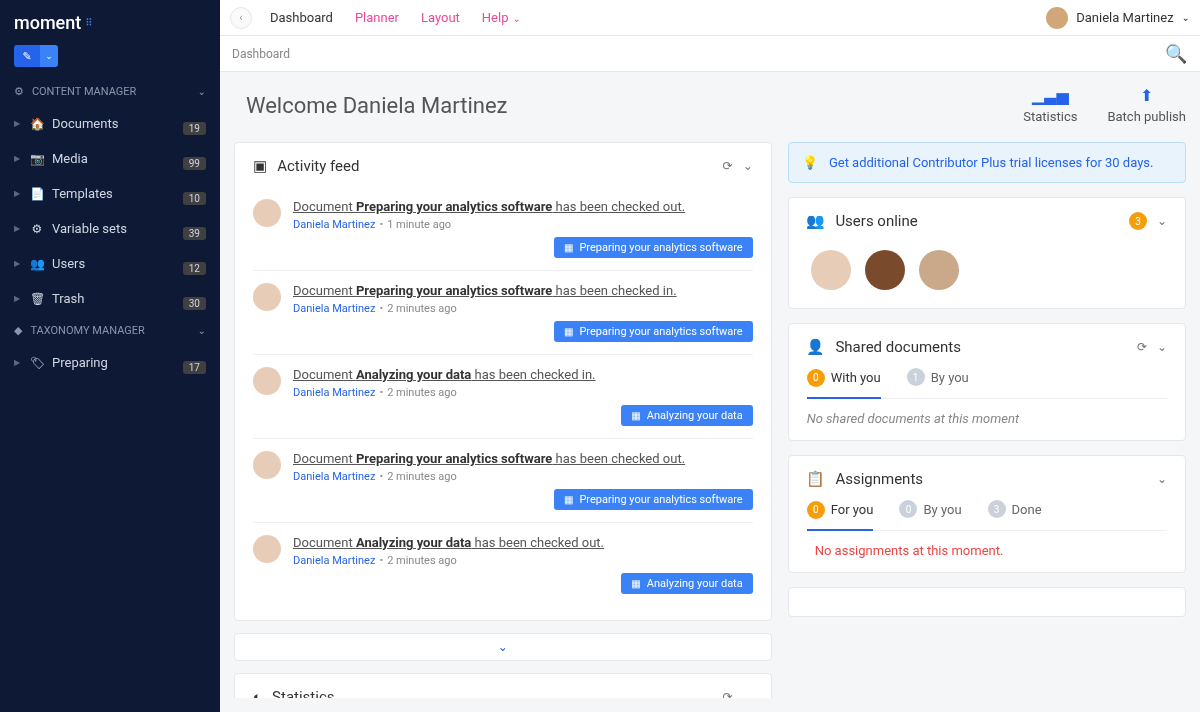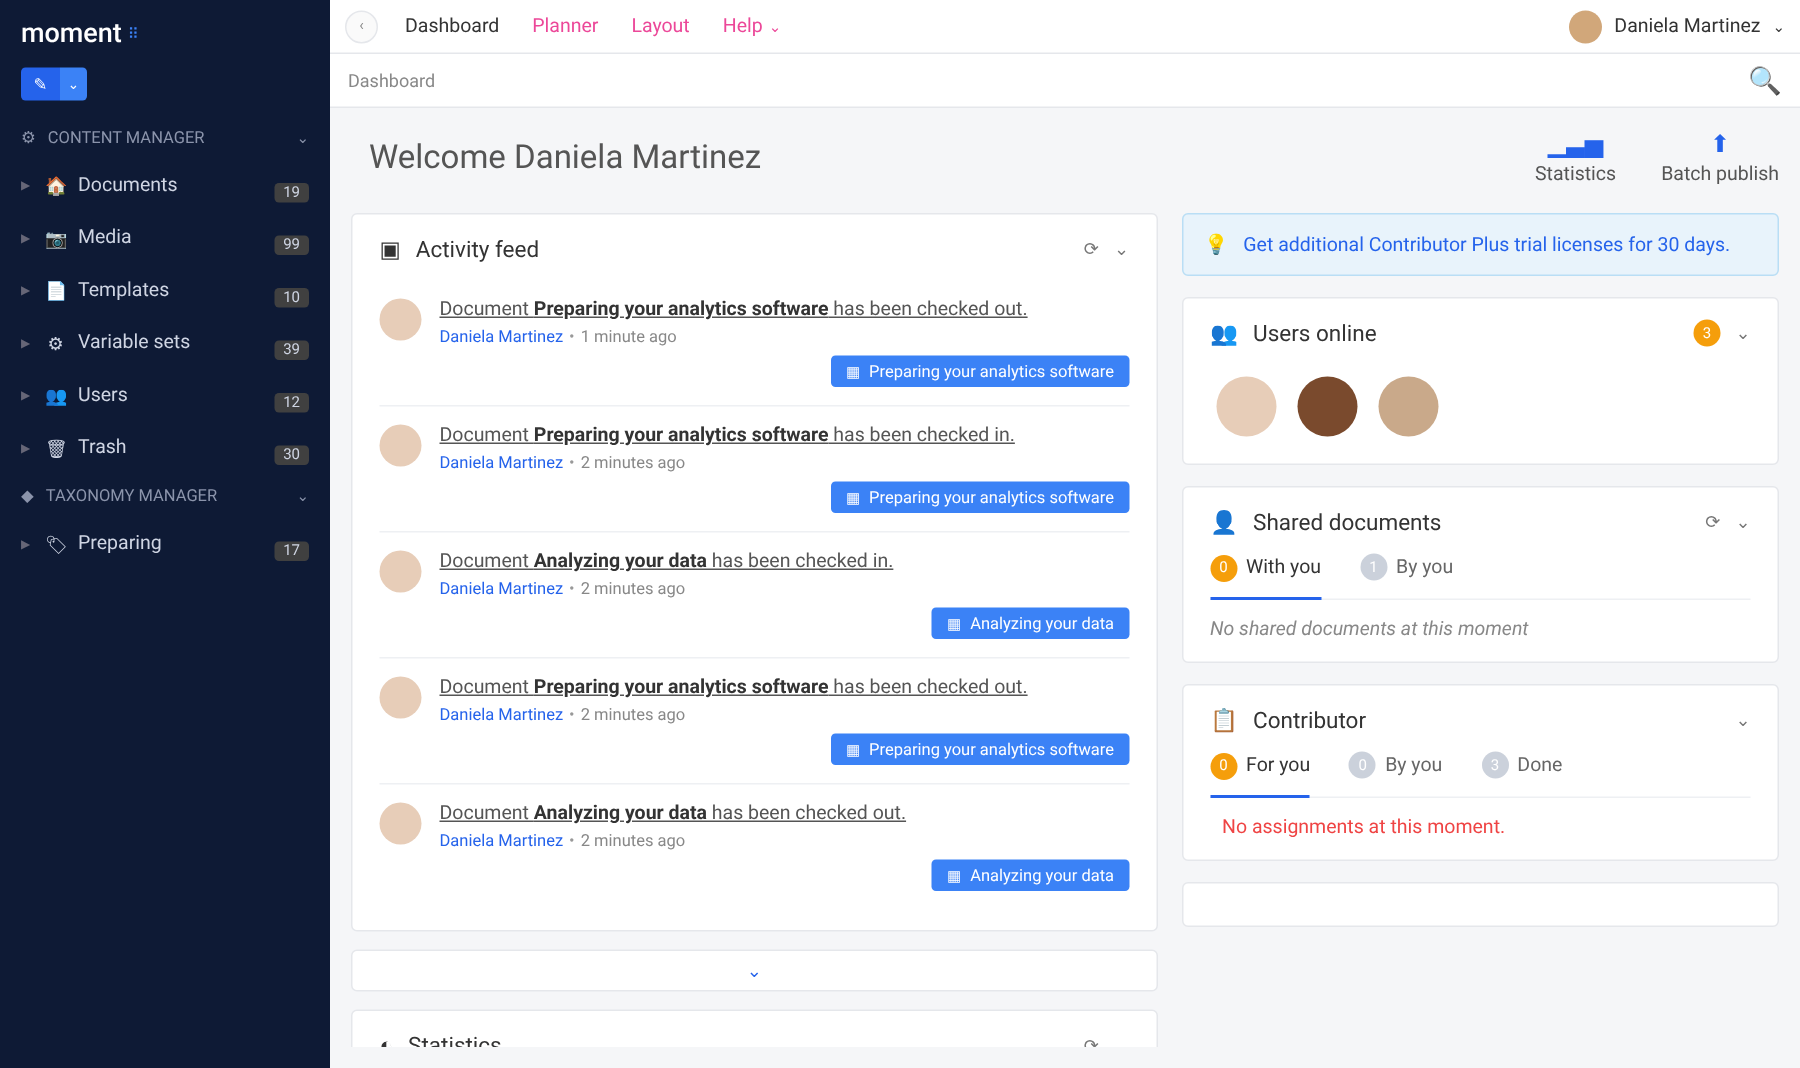--- a/index.html
+++ b/index.html
@@ -279,21 +279,21 @@
           <span class="gray-badge">1</span>
           <span>By you</span>
         </div>
       </div>
       <div class="empty">No shared documents at this moment</div>
     </div>
 
     <div class="panel">
       <div class="panel-h">
         <span>📋</span>
-        <span>Contributor</span>
+        <span>Assignments</span>
         <div class="tools">
           <span>⌄</span>
         </div>
       </div>
       <div class="tabs">
         <div class="tab active">
           <span class="orange-badge">0</span>
           <span>For you</span>
         </div>
         <div class="tab">

